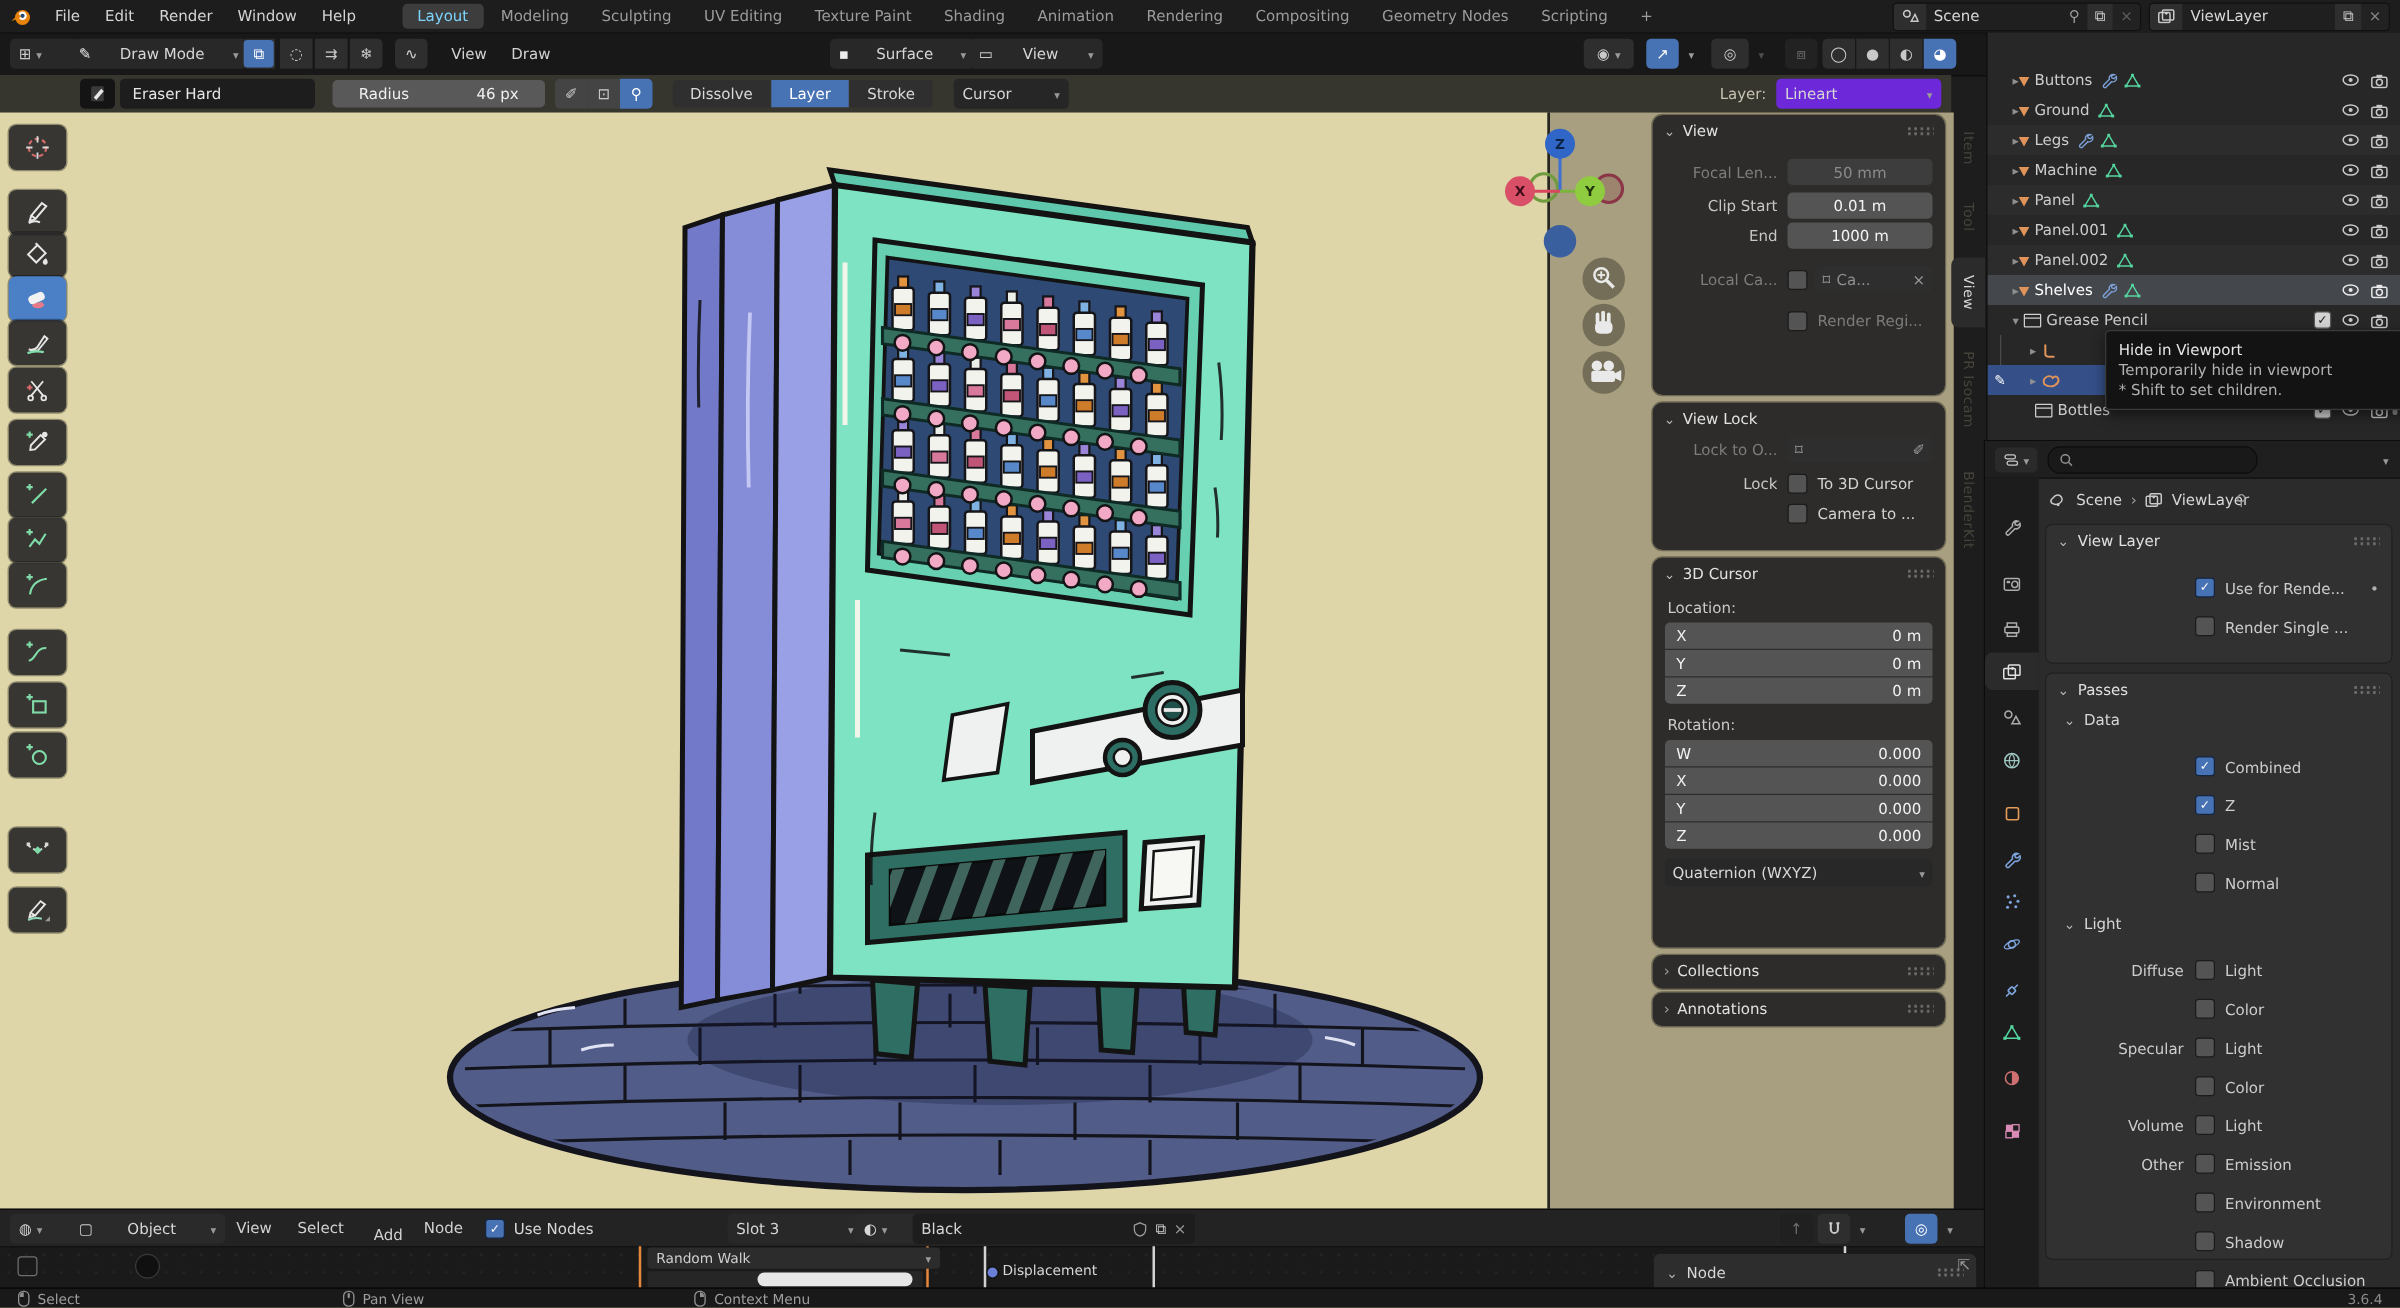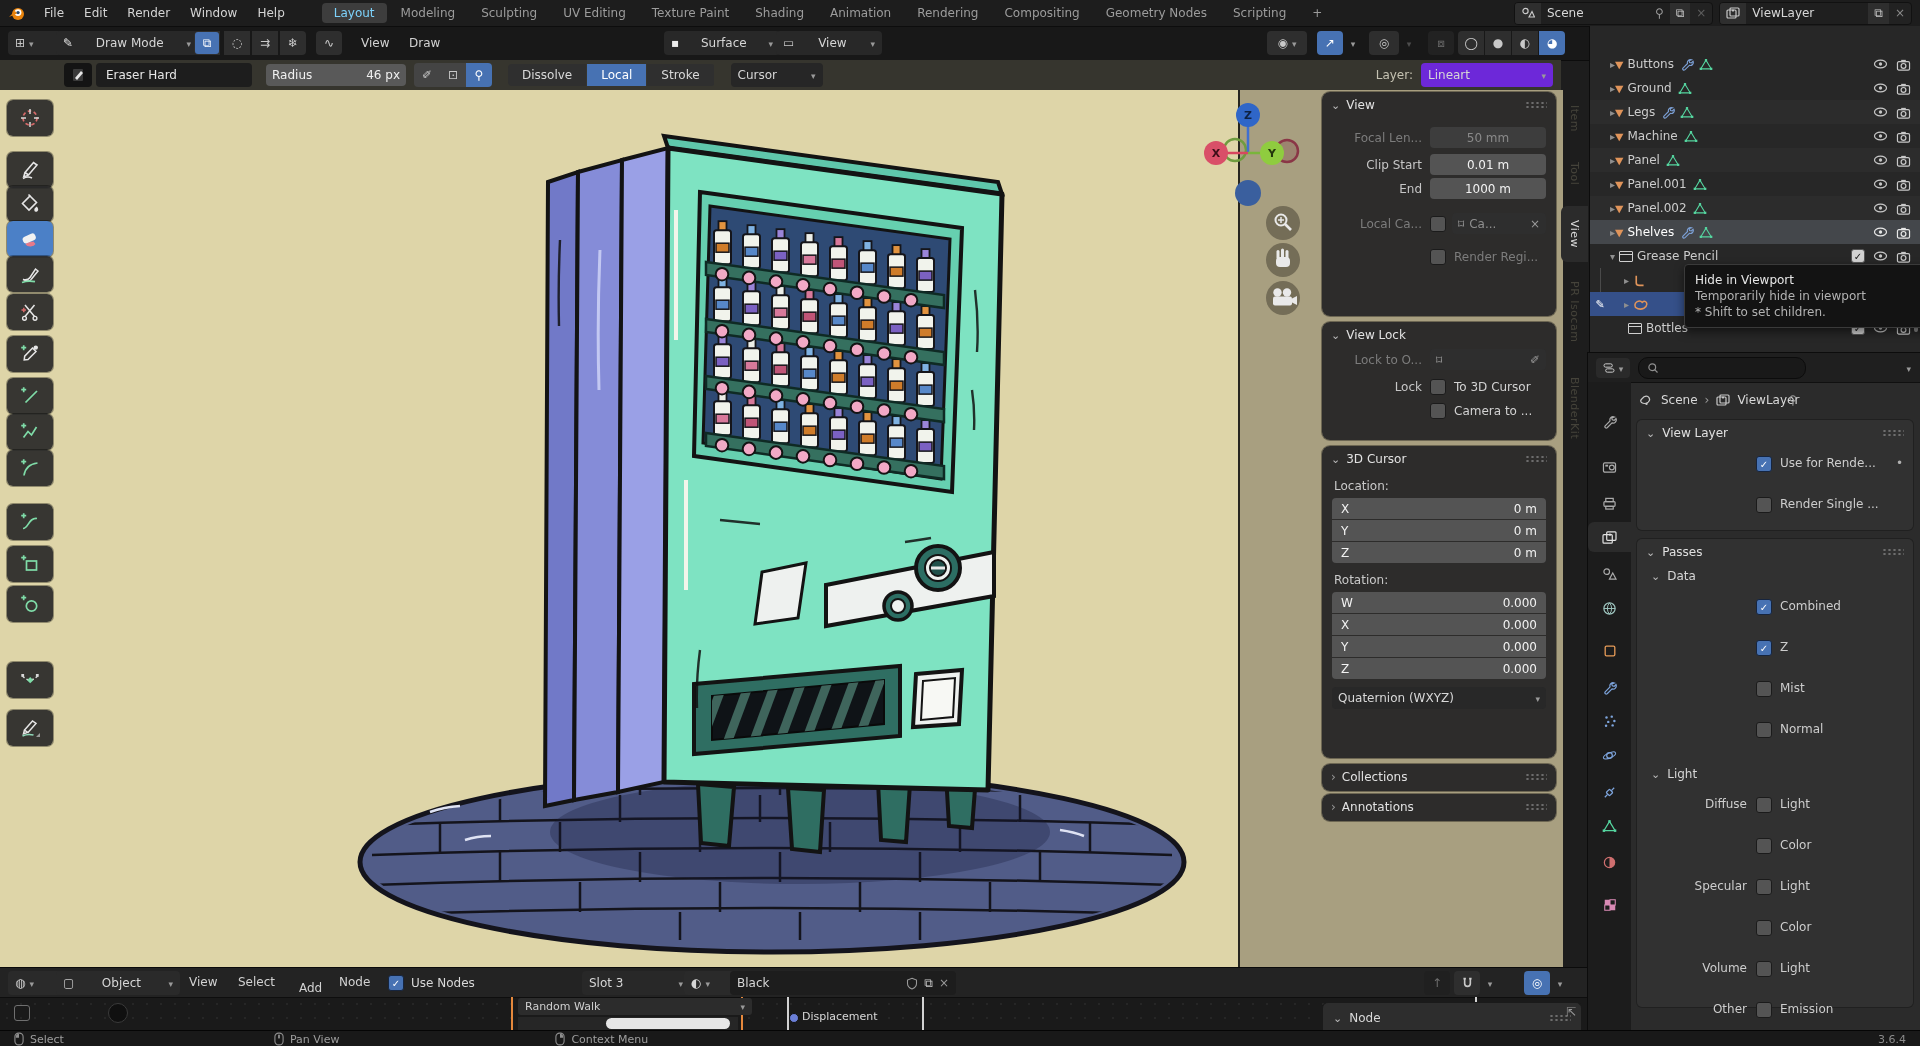--- a/index.html
+++ b/index.html
@@ -25,21 +25,21 @@
   .chip .icoseg{background:#2e2e2e}
   
   #hdr2{left:0;top:27px;width:1920px;height:33px;background:#181818;border-bottom:1px solid #0c0c0c}
   .hbtn{height:24px;background:#282828;border-radius:4px;display:inline-flex;align-items:center;padding:0 7px;color:#d6d6d6}
   .hico{width:26px;height:24px;background:#2e2e2e;display:inline-flex;align-items:center;justify-content:center;color:#c9c9c9}
   .hico.on{background:#4772b3;color:#fff}
   .hico.dim{color:#6f6f6f}
   .hmenu{padding:0 9px;color:#d2d2d2}
   
   #toolhdr{left:0;top:60px;width:1561px;height:30px;background:#36352e;border-bottom:1px solid #23221c;display:flex;align-items:center}
-  .slider{background:#595959;border-radius:4px;height:22px;color:#f0f0f0;display:flex;align-items:center;justify-content:space-between;padding:0 6px}
+  .slider{background:#595959;border-radius:4px;height:22px;color:#f0f0f0;display:flex;align-items:center;justify-content:space-between;padding:0 21px}
   .seg3{display:flex;height:22px;border-radius:4px;overflow:hidden}
   .seg3>div{padding:0 14px;display:flex;align-items:center;background:#2f2f2f;color:#d9d9d9;margin-right:1px}
   .seg3>div.on{background:#4772b3;color:#fff}
   
   .tbtn{position:absolute;left:7px;width:46px;height:36px;background:rgba(40,40,40,.92);border-radius:6px;display:flex;align-items:center;justify-content:center;box-shadow:0 0 0 1px rgba(0,0,0,.35)}
   .tbtn.on{background:#4b80c7}
   
   #vp-canvas{left:0;top:90px;width:1238px;height:877px;background:#ded5a8}
   #vp-out{left:1238px;top:90px;width:323px;height:877px;background:#a89f80;border-left:2px solid #26251f}
   
@@ -81,21 +81,21 @@
   #tooltip .t2{color:#b2b2b2}
   
   #props{left:1587px;top:352px;width:333px;height:678px;background:#2b2b2b;border-left:1px solid #0c0c0c;border-top:1px solid #0c0c0c}
   #props .phdr{height:29px;background:#1f1f1f;border-bottom:1px solid #101010;display:flex;align-items:center;padding:0 10px 0 8px;gap:8px}
   #ptabs{position:absolute;left:0;top:29px;width:43px;height:649px;background:#1c1c1c}
   .ptab{position:absolute;left:0;width:43px;height:30px;display:flex;align-items:center;justify-content:center}
   .ptab.active{background:#2b2b2b;border-radius:6px 0 0 6px}
   #pcontent{position:absolute;left:43px;top:29px;width:290px;height:649px}
   .ppanel{position:absolute;left:6px;width:276px;background:#313131;border-radius:5px;box-shadow:0 0 0 1px rgba(0,0,0,.25)}
   .pp-hdr{height:26px;display:flex;align-items:center;padding:0 9px;color:#e0e0e0;gap:7px}
-  .prow{display:flex;align-items:flex-start;height:22px;margin:19px 0;color:#cdcdcd}
+  .prow{display:flex;align-items:flex-end;height:22px;margin:9px 0;color:#cdcdcd}
   .prow .gl{width:110px;text-align:right;padding-right:9px;color:#cdcdcd}
   .prow .cblab{margin-left:8px}
   .subhdr{display:flex;align-items:center;gap:7px;color:#d6d6d6;height:22px;padding-left:14px}
   
   #nodeed{left:0;top:967px;width:1587px;height:63px;background:#1a1a1a;border-top:1px solid #0b0b0b}
   #nodehdr{position:absolute;left:0;top:0;width:1587px;height:29px;background:#232323;border-bottom:1px solid #0e0e0e}
   #nodebody{position:absolute;left:0;top:29px;width:1587px;height:34px;background-image:radial-gradient(circle,#262626 1px,transparent 1.3px);background-size:14px 14px}
   
   #statusbar{left:0;top:1030px;width:1920px;height:16px;background:#191919;border-top:1px solid #050505;display:flex;align-items:center;color:#9e9e9e;font-size:11px}
   .skey{display:flex;align-items:center;gap:6px}
@@ -235,21 +235,21 @@
     <span class="btn" style="margin-left:4px;width:146px;height:24px;background:#1d1d1d;justify-content:flex-start;padding-left:10px;color:#e6e6e6">Eraser Hard</span>
     <span class="slider" style="margin-left:14px;width:128px">
       <span>Radius</span>
         <span>46 px</span>
     </span>
     <span class="hico" style="margin-left:8px;border-radius:4px 0 0 4px;background:#444">✐</span>
     <span class="hico" style="background:#444">⊡</span>
     <span class="hico on" style="border-radius:0 4px 4px 0">⚲</span>
     <span class="seg3" style="margin-left:16px">
       <div>Dissolve</div>
-      <div class="on">Local</div>
+      <div class="on">Layer</div>
       <div>Stroke</div>
     </span>
     <span class="hbtn" style="margin-left:16px;width:78px;justify-content:space-between;background:#262626">
       <span>Cursor</span>
         <span class="chev-only"></span>
     </span>
 
     <span style="margin-left:auto;color:#c5c2b2;margin-right:8px">Layer:</span>
     <span class="hbtn" style="width:118px;margin-right:8px;background:#6d28d9;justify-content:space-between">
       <span>Lineart</span>

